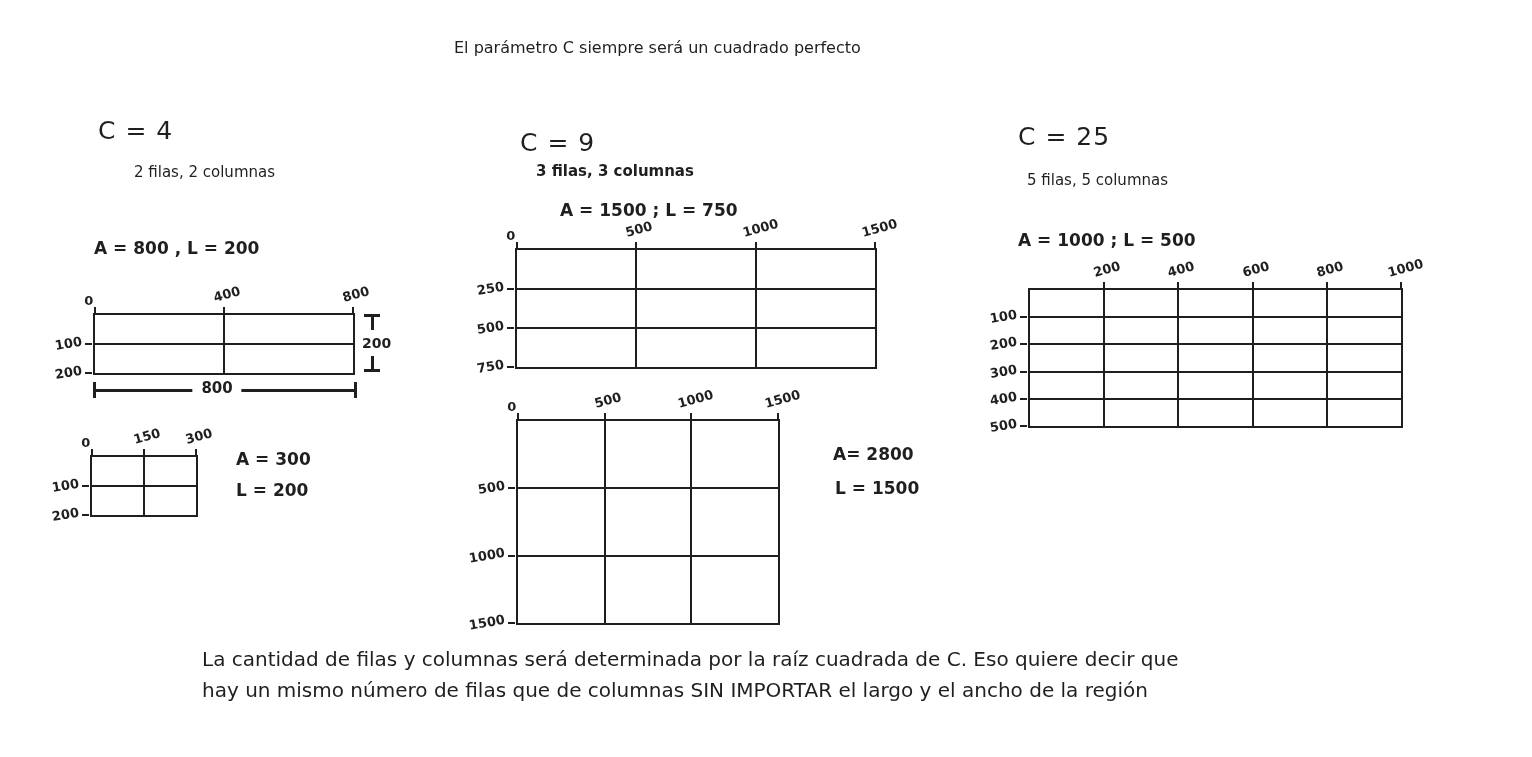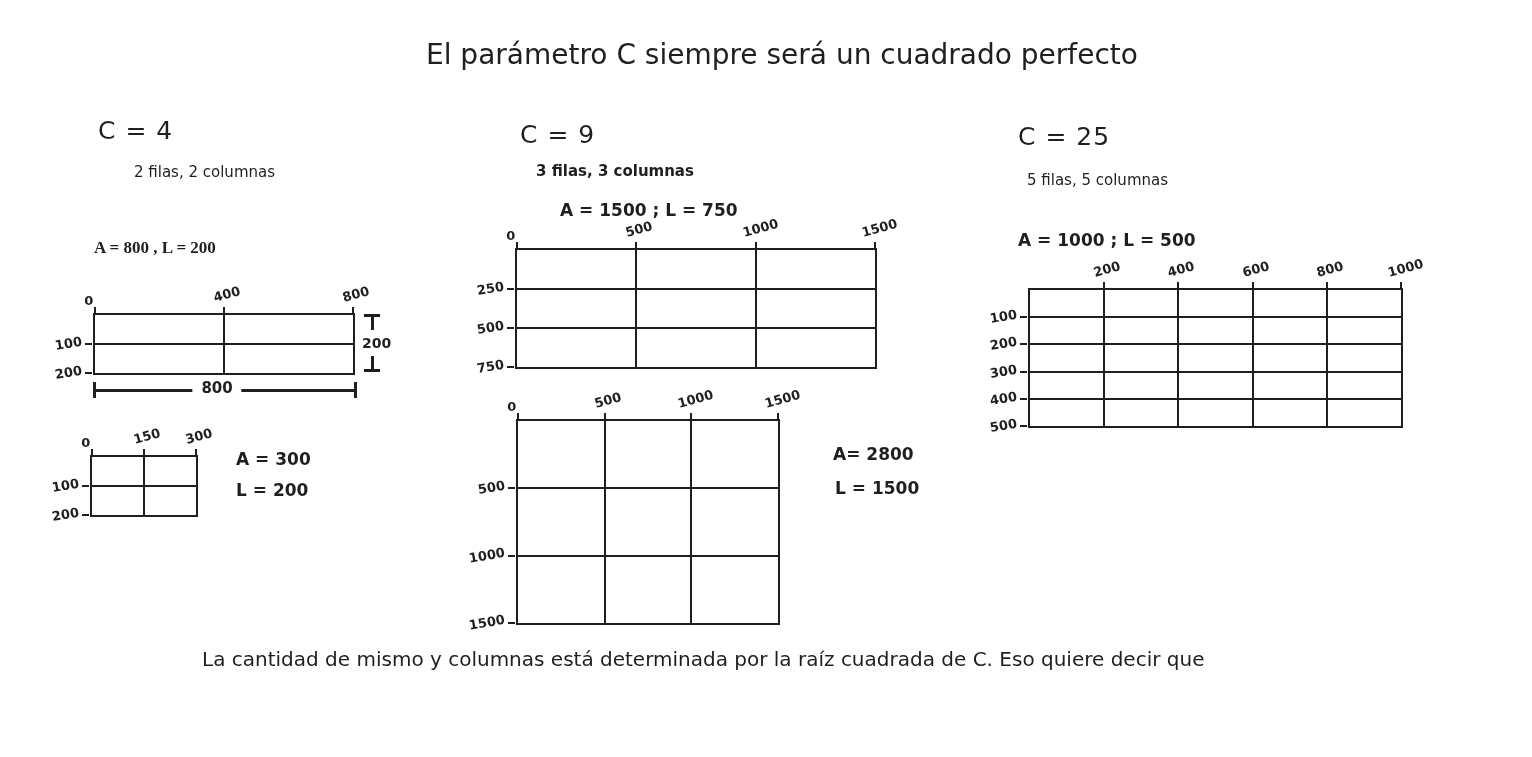--- a/index.html
+++ b/index.html
@@ -7,21 +7,21 @@
   .canvas {
     position: relative;
     width: 1532px;
     height: 757px;
     background: #fff;
     overflow: hidden;
     font-family: "DejaVu Sans", sans-serif;
     color: var(--ink);
   }
   .t { position: absolute; white-space: nowrap; color: var(--ink); }
-  .title  { font-size: 28px; }
+  .title  { font-size: 16px; margin-left: 28px; }
   .clabel { font-size: 25px; letter-spacing: 1px; }
   .filas  { font-size: 15px; }
   .dims   { font-size: 17px; font-weight: bold; }
   .side   { font-size: 17px; font-weight: bold; }
   .footer { font-size: 20px; line-height: 31px; }
 
   .grid {
     position: absolute;
     border: 2px solid var(--ink);
     box-sizing: border-box;
@@ -56,21 +56,21 @@
 </style>
 </head>
 <body>
 
 <div class="canvas">
 
   <div class="t title" style="left:426px; top:38px;">El parámetro C siempre será un cuadrado perfecto</div>
 
   <div class="t clabel" style="left:98px; top:116px;">C = 4</div>
   <div class="t filas" style="left:134px; top:163px;text-align:center;">2 filas, 2 columnas</div>
-  <div class="t dims" style="left:94px; top:238px;font-family:Liberation Serif, serif;">A = 800 ,   L = 200</div>
+  <div class="t dims" style="left:94px; top:238px;">A = 800 ,   L = 200</div>
 
   <div class="grid" style="left: 93px; top: 313px; width: 262px; height: 62px;">
       <div class="vline" style="left: 50%;"></div>
       <div class="hline" style="top: 50%;"></div>
       <div class="xtick" style="left: 0%;"></div>
       <div class="xlabel" style="left: 0%; transform: translate(-120%, 3px);">0</div>
       <div class="xtick" style="left: 50%;"></div>
       <div class="xlabel" style="left: 50%; transform: translate(-30%, 0px) rotate(-16deg);">400</div>
       <div class="xtick" style="left: 100%;"></div>
       <div class="xlabel" style="left: 100%; transform: translate(-30%, 0px) rotate(-16deg);">800</div>
@@ -105,21 +105,21 @@
       <div class="xtick" style="left: 100%;"></div>
       <div class="xlabel" style="left: 100%; transform: translate(-30%, 0px) rotate(-16deg);">300</div>
       <div class="ytick" style="top: 50%;"></div>
       <div class="ylabel" style="top: 50%;">100</div>
       <div class="ytick" style="top: 100%;"></div>
       <div class="ylabel" style="top: 100%;">200</div>
     </div>
   <div class="t side" style="left:236px; top:449px;">A = 300</div>
   <div class="t side" style="left:236px; top:480px;">L = 200</div>
 
-  <div class="t clabel" style="left:520px; top:120px;">C = 9</div>
+  <div class="t clabel" style="left:520px; top:128px;">C = 9</div>
   <div class="t filas" style="left:536px; top:162px;font-weight:bold;">3 filas, 3 columnas</div>
   <div class="t dims" style="left:560px; top:200px;">A = 1500 ;   L = 750</div>
 
   <div class="grid" style="left: 515px; top: 248px; width: 362px; height: 121px;">
       <div class="vline" style="left: 33.3333%;"></div>
       <div class="vline" style="left: 66.6667%;"></div>
       <div class="hline" style="top: 33.3333%;"></div>
       <div class="hline" style="top: 66.6667%;"></div>
       <div class="xtick" style="left: 0%;"></div>
       <div class="xlabel" style="left: 0%; transform: translate(-120%, 3px);">0</div>
@@ -189,16 +189,17 @@
       <div class="ylabel" style="top: 40%;">200</div>
       <div class="ytick" style="top: 60%;"></div>
       <div class="ylabel" style="top: 60%;">300</div>
       <div class="ytick" style="top: 80%;"></div>
       <div class="ylabel" style="top: 80%;">400</div>
       <div class="ytick" style="top: 100%;"></div>
       <div class="ylabel" style="top: 100%;">500</div>
     </div>
 
   <div class="t footer" style="left:202px; top:644px;">
-    <div>La cantidad de mismo y columnas está determinada por la raíz cuadrada de C. Eso quiere decir que</div>
+    <div>La cantidad de filas y columnas será determinada por la raíz cuadrada de C. Eso quiere decir que</div>
+    <div>hay un mismo número de filas que de columnas SIN IMPORTAR el largo y el ancho de la región</div>
   </div>
 
 </div>
 
 </body></html>

